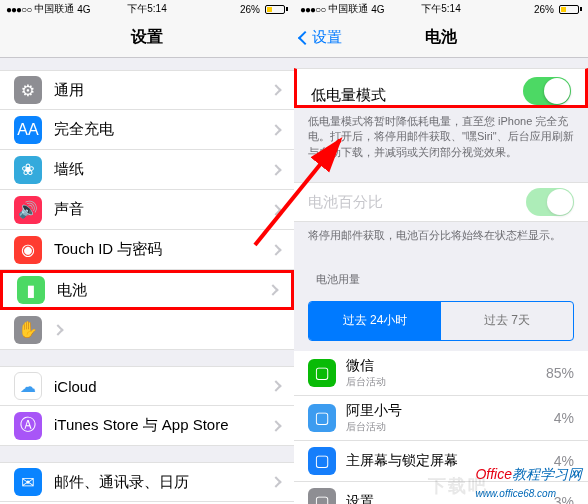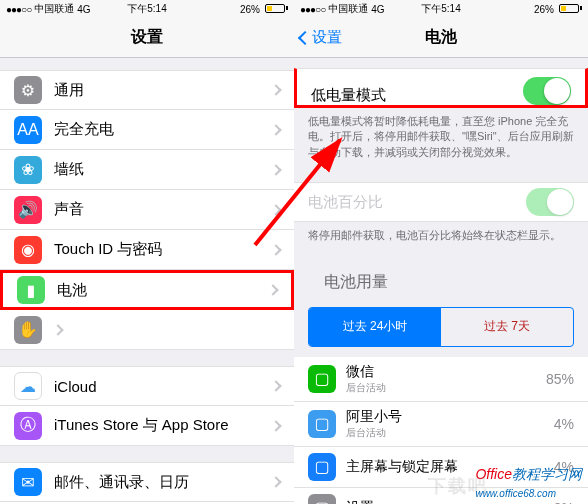--- a/index.html
+++ b/index.html
@@ -2,44 +2,44 @@
 <html><head>
 <meta charset="utf-8">
 <style>
 * { margin: 0; padding: 0; box-sizing: border-box; }
 body { font-family: -apple-system, "Helvetica Neue", sans-serif; background: #fff; width: 588px; height: 504px; overflow: hidden; position: relative; }
 .container { display: flex; width: 100%; height: 100%; }
 .pane { width: 294px; height: 504px; background: #efeff4; overflow: hidden; position: relative; }
 .status-bar { height: 18px; background: #f7f7f7; display: flex; align-items: center; padding: 0 6px; font-size: 10px; color: #000; justify-content: space-between; }
 .status-left { display: flex; align-items: center; gap: 3px; }
 .status-center { position: absolute; left: 50%; transform: translateX(-50%); }
-.status-right { display: flex; align-items: flex-start; gap: 3px; }
+.status-right { display: flex; align-items: center; gap: 3px; }
 .dots { letter-spacing: -1px; }
 .battery { display: inline-flex; align-items: center; }
 .battery-body { width: 20px; height: 9px; border: 1px solid #000; border-radius: 2px; position: relative; margin-left: 2px; }
 .battery-fill { position: absolute; left: 1px; top: 1px; bottom: 1px; width: 5px; background: #fc0; }
 .battery-tip { width: 2px; height: 4px; background: #000; margin-left: 1px; }
 .nav-bar { height: 40px; background: #f7f7f7; border-bottom: 1px solid #c8c7cc; display: flex; align-items: center; justify-content: center; position: relative; }
 .nav-title { font-size: 16px; font-weight: 600; }
 .nav-back { position: absolute; left: 6px; display: flex; align-items: center; color: #007aff; font-size: 15px; }
 .chev-left { border: solid #007aff; border-width: 0 2px 2px 0; display: inline-block; padding: 4px; transform: rotate(135deg); margin-right: 2px; }
 .section { margin-bottom: 16px; }
 .cell { background: #fff; border-bottom: 1px solid #e0e0e0; min-height: 40px; display: flex; align-items: center; padding: 0 14px; position: relative; }
 .cell:first-child { border-top: 1px solid #e0e0e0; }
 .cell-icon { width: 28px; height: 28px; border-radius: 6px; margin-right: 12px; display: flex; align-items: center; justify-content: center; font-size: 16px; color: #fff; flex-shrink: 0; }
 .cell-label { flex: 1; font-size: 15px; color: #000; }
 .chev { border: solid #c7c7cc; border-width: 0 2px 2px 0; display: inline-block; padding: 3px; transform: rotate(-45deg); }
 .highlight-red { border: 3px solid #ff0000; }
 .toggle { width: 48px; height: 28px; border-radius: 14px; position: relative; }
 .toggle-on { background: #4cd964; }
 .toggle-knob { position: absolute; width: 26px; height: 26px; background: #fff; border-radius: 50%; top: 1px; right: 1px; box-shadow: 0 1px 3px rgba(0,0,0,0.3); }
 .section-footer { padding: 6px 14px; font-size: 11px; color: #6d6d72; line-height: 1.4; }
-.section-header { padding: 6px 30px 4px; font-size: 16px; color: #6d6d72; }
+.section-header { padding: 6px 22px 4px; font-size: 11px; color: #6d6d72; }
 .seg-control { display: flex; margin: 10px 14px; border: 1px solid #007aff; border-radius: 4px; overflow: hidden; height: 40px; }
-.seg { flex: 1; display: flex; align-items: center; justify-content: center; font-size: 12px; color: #b91c1c; }
+.seg { flex: 1; display: flex; align-items: center; justify-content: center; font-size: 12px; color: #737373; }
 .seg-active { background: #007aff; color: #fff; }
 .usage-cell { background: #fff; border-bottom: 1px solid #e0e0e0; padding: 6px 14px; display: flex; align-items: center; }
 .usage-icon { width: 28px; height: 28px; border-radius: 6px; margin-right: 10px; display: flex; align-items: center; justify-content: center; flex-shrink: 0; }
 .usage-text { flex: 1; }
 .usage-name { font-size: 14px; }
 .usage-sub { font-size: 10px; color: #8e8e93; }
 .usage-pct { font-size: 14px; color: #8e8e93; }
 .arrow-svg { position: absolute; left: 250px; top: 130px; z-index: 10; pointer-events: none; }
 .watermark { position: absolute; right: 6px; bottom: 4px; font-size: 14px; font-weight: normal; font-style: italic; }
 .watermark .r { color: #e60012; }

